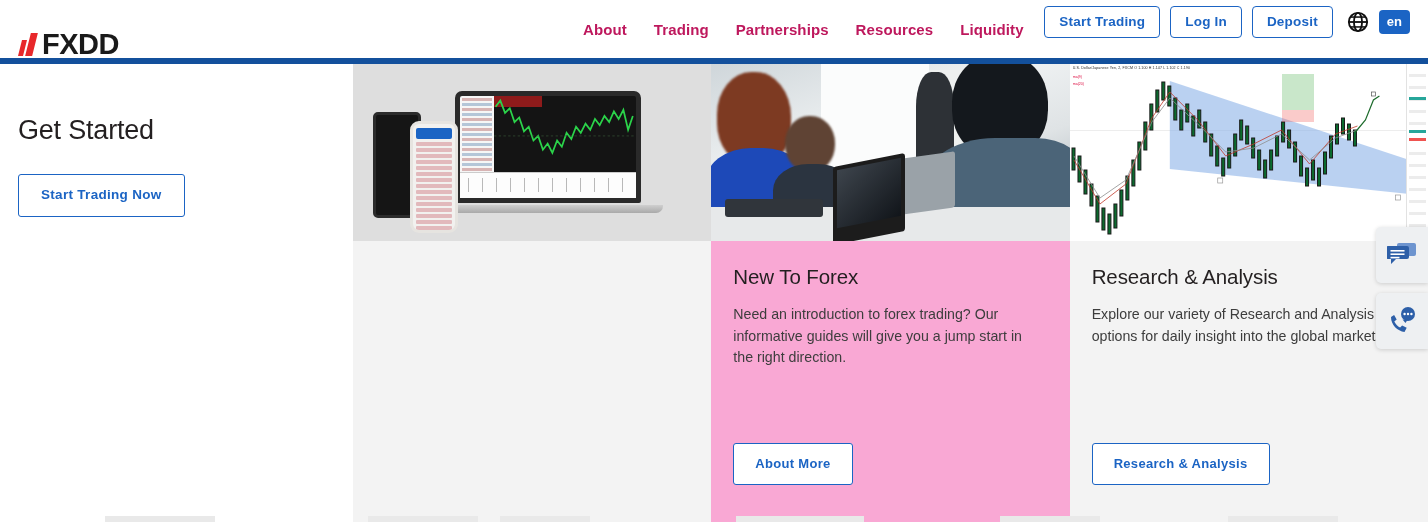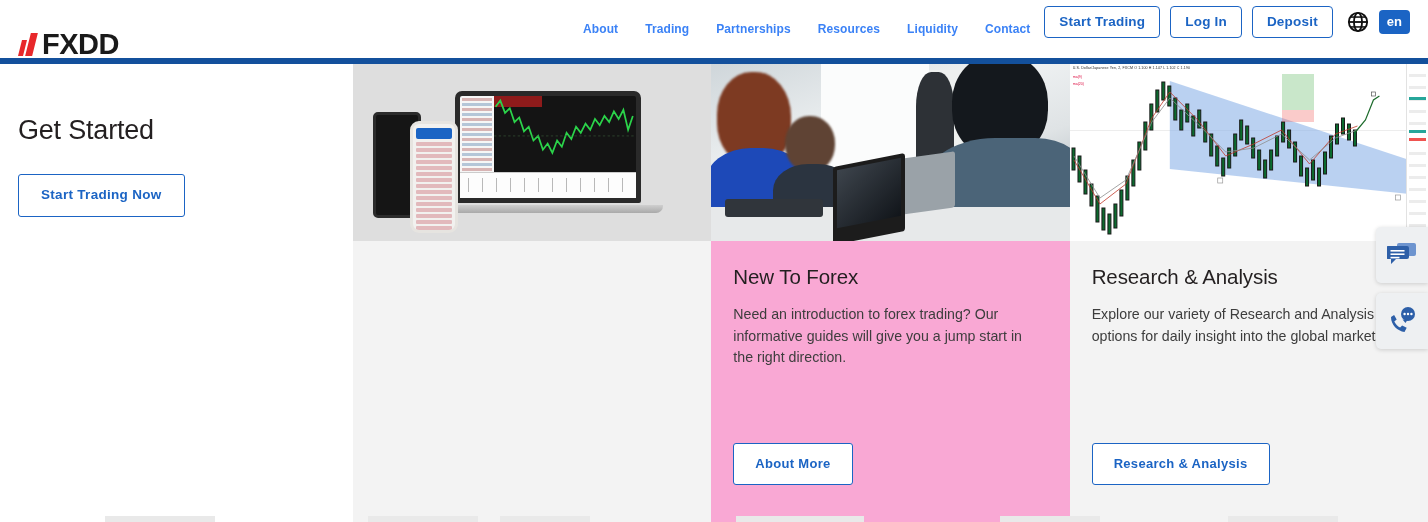--- a/index.html
+++ b/index.html
@@ -22,21 +22,21 @@
   .logo-bars i { display:block; background:#e8282b; transform:skewX(-14deg); margin-right:3px; }
   .logo-bars i.b1 { width:5px; height:16px; }
   .logo-bars i.b2 { width:7px; height:23px; }
   .logo-text {
     font-size:29px; font-weight:bold; letter-spacing:-0.5px;
     color:#1a1a1a; line-height:1; font-family:"Liberation Sans", sans-serif;
   }
 
   .nav { position:absolute; left:583px; top:0; height:58px; display:flex; align-items:center; gap:27px; }
   .nav a {
-    font-size:12px; font-weight:bold; color:#3b82f6; text-decoration:none;
+    font-size:15px; font-weight:bold; color:#be185d; text-decoration:none;
     letter-spacing:0.1px; white-space:nowrap;
   }
 
   .hdr-actions { position:absolute; right:18px; top:0; height:44px; display:flex; align-items:center; gap:10px; }
   .btn-outline {
     border:1.5px solid #1b64c4; border-radius:4px; background:#fff;
     color:#1b64c4; font-size:13.5px; font-weight:bold; letter-spacing:0.2px;
     padding:8px 14px; cursor:pointer; white-space:nowrap; line-height:1.1;
     font-family:"Liberation Sans", sans-serif;
   }

